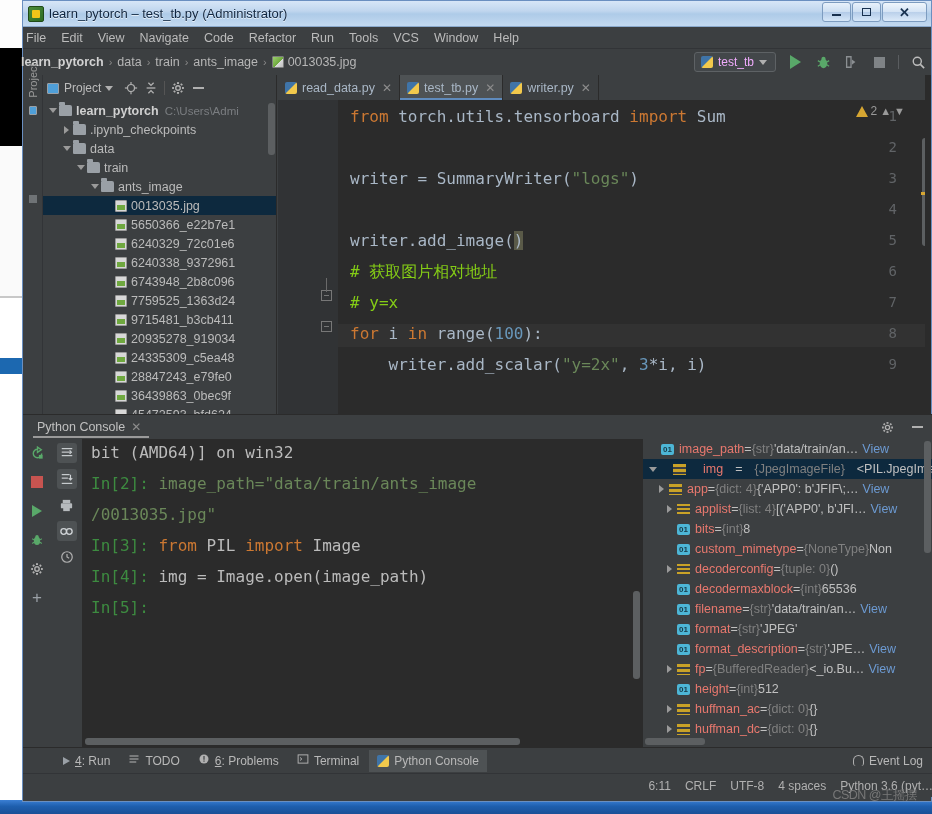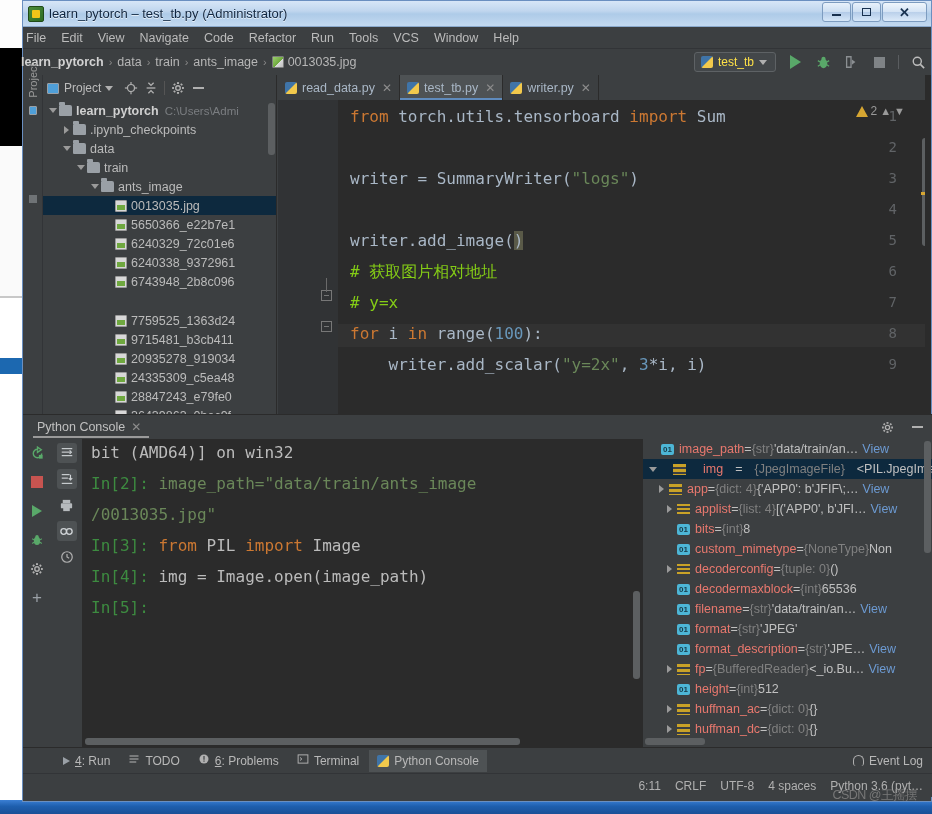--- a/index.html
+++ b/index.html
@@ -99,21 +99,21 @@
   .navbar-right { position:absolute; right: 4px; top:0; height:26px; display:flex; align-items:center; gap: 10px; }
   .run-config {
     display: flex; align-items: center; gap: 5px;
     border: 1px solid #5e6265; border-radius: 3px; padding: 2px 8px 2px 6px;
     background: #43474a;
   }
   .py-icon {
     width: 12px; height: 12px; flex:0 0 auto; border-radius: 2px;
     background: linear-gradient(135deg,#3f74a8 0%,#3f74a8 48%,#f2c94c 52%,#f2c94c 100%);
   }
-  .run-config-label { color: #fde047; font-size: 12px; }
+  .run-config-label { color: #f0abfc; font-size: 12px; }
   .caret-down {
     width:0;height:0;border-left:4px solid transparent;border-right:4px solid transparent;
     border-top:5px solid #b0b0b0;
   }
   .tb-icon { width: 18px; height: 18px; display:flex;align-items:center;justify-content:center; }
   .ic-run { width:0;height:0;border-left:11px solid #59a869;border-top:7px solid transparent;border-bottom:7px solid transparent; }
   .ic-stop { width:11px;height:11px;background:#7f8386; }
 
   
   .main-row { position: relative; height: 355px; background:#3c3f41; }
@@ -294,21 +294,21 @@
     border-top:1px solid #2b2b2b;
   }
   .ts-item { display:flex;align-items:center;gap:5px;color:#b8b8b8;font-size:12px;padding:4px 8px; }
   .ts-item.active { background:#4e5254; }
   .ts-play { width:0;height:0;border-left:7px solid #9aa0a6;border-top:4.5px solid transparent;border-bottom:4.5px solid transparent; }
   .ts-right { position:absolute; right:10px; display:flex;align-items:center;gap:5px;color:#b8b8b8;font-size:12px; }
   .bell { width:11px;height:11px;border:1.5px solid #b0b0b0;border-radius:50% 50% 3px 3px; border-bottom:none; }
 
   .statusbar {
     position:absolute; left:0; top:772px; width:910px; height:24px;
-    background:#3c3f41; display:flex; align-items:center; padding-right:10px;
+    background:#3c3f41; display:flex; align-items:center; padding-right:0;
     border-top:1px solid #323437;
   }
   .sb-right { margin-left:auto; display:flex;align-items:center;gap:14px;color:#b0b0b0;font-size:12px; }
   .sb-left-ic { margin-left:6px; color:#9a9a9a; font-size:12px; }
 
   .watermark {
     position:absolute; right:14px; top:786px; color:#7c7c7c; font-size:12.5px;
     opacity:0.92; letter-spacing:-0.5px; white-space:nowrap; pointer-events:none;
   }
 </style>
@@ -531,21 +531,21 @@
             <div class="tnode" style="padding-left: 59px;">
               <span class="tw"></span>
               <span class="img-ic"></span>
               <span class="tlabel">6240338_9372961</span>
             </div>
             <div class="tnode" style="padding-left: 59px;">
               <span class="tw"></span>
               <span class="img-ic"></span>
               <span class="tlabel">6743948_2b8c096</span>
             </div>
-            <div class="tnode" style="padding-left: 59px; margin-top: 20px;">
+            <div class="tnode" style="padding-left: 59px;">
               <span class="tw"></span>
               <span class="img-ic"></span>
               <span class="tlabel">7759525_1363d24</span>
             </div>
             <div class="tnode" style="padding-left: 59px;">
               <span class="tw"></span>
               <span class="img-ic"></span>
               <span class="tlabel">9715481_b3cb411</span>
             </div>
             <div class="tnode" style="padding-left: 59px;">

